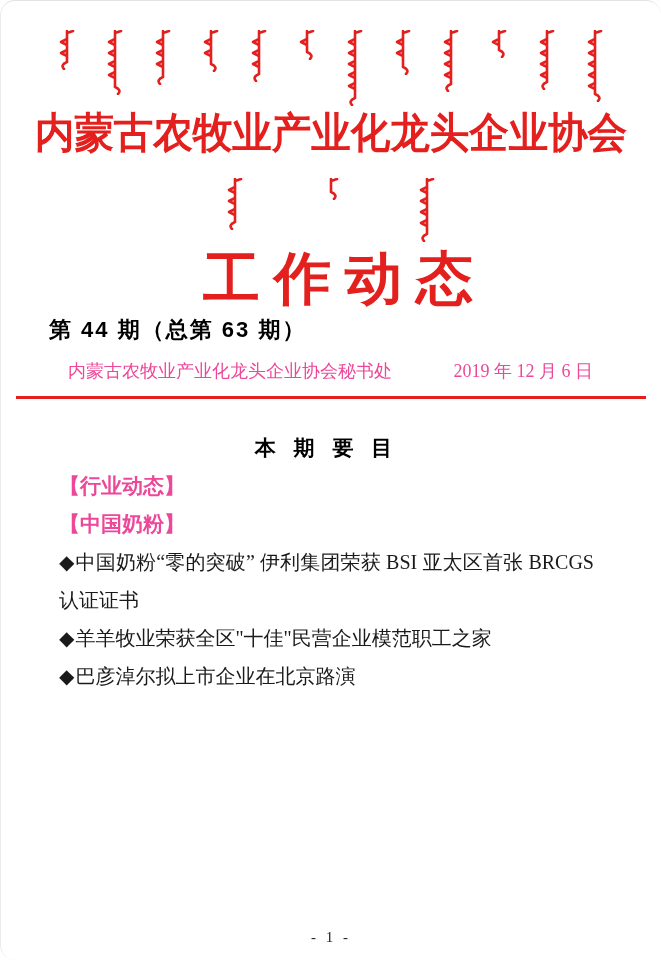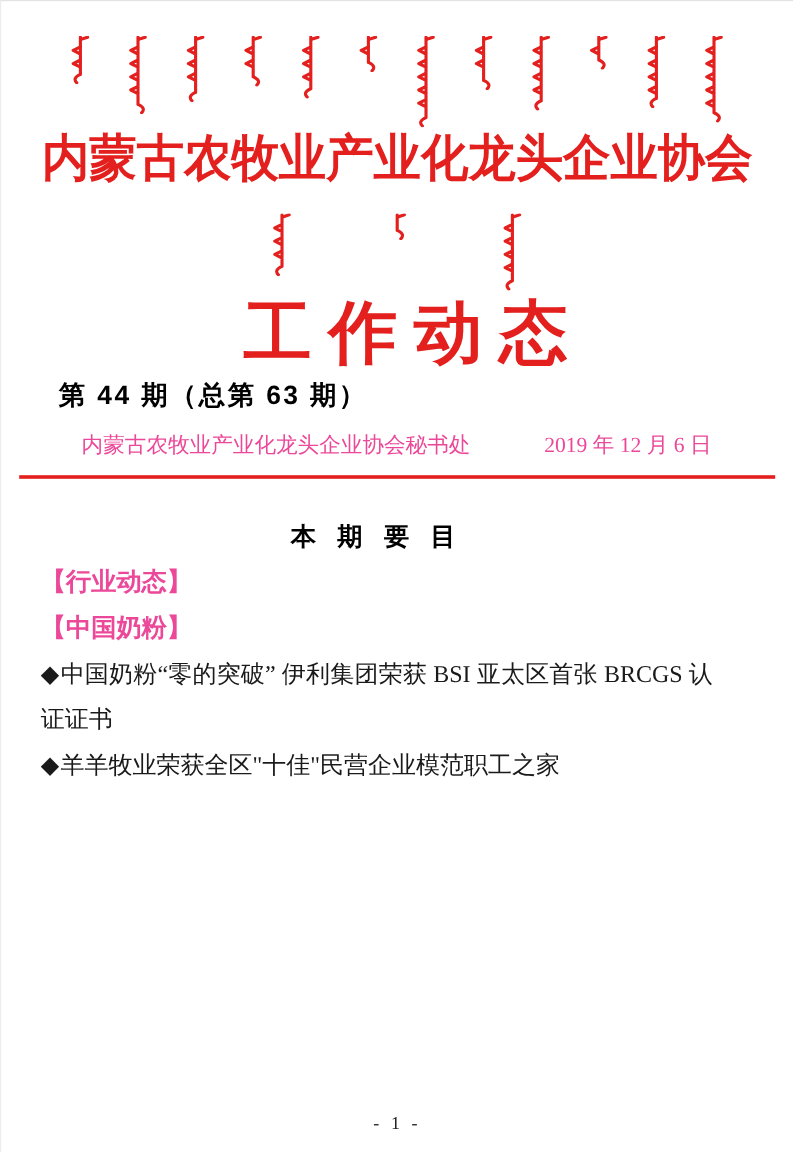--- a/index.html
+++ b/index.html
@@ -8,20 +8,21 @@
   .page {
     position: relative;
     width: 661px;
     height: 960px;
     background: #ffffff;
     overflow: hidden;
     border-top: 1px solid #e3e3e3;
     border-left: 1px solid #ececec;
     font-family: "Liberation Serif", "DejaVu Serif", serif;
     color: var(--ink);
+    border-radius: 15px;
   }
   .hei   { font-family: "Liberation Sans", "DejaVu Sans", sans-serif; font-weight: bold; }
 
   
   .mongol-row {
     display: flex;
     justify-content: center;
     align-items: flex-start;
   }
   .mongol-top { margin-top: 29px; height: 76px; gap: 30px; }
@@ -67,21 +68,21 @@
     line-height: 26px;
     color: #ec4899;
   }
   .rule {
     margin: 12px 15px 0 15px;
     height: 3px;
     background: var(--accent);
   }
 
   .toc {
-    padding: 30px 67px 0 33px;
+    padding: 30px 67px 0 58px;
     line-height: 38px;
     font-size: 20px;
   }
   .toc-heading {
     text-align: center;
     font-size: 21px;
     letter-spacing: 6px;
     color: #000;
   }
   .section-header {
@@ -181,18 +182,19 @@
 
     <div class="section-header hei">【行业动态】</div>
 
 
     <div class="section-header hei">【中国奶粉】</div>
 
     <div class="toc-item"><span class="bullet">◆</span><span>中国奶粉“零的突破” 伊利集团荣获 BSI 亚太区首张 BRCGS 认证证书</span></div>
 
     <div class="toc-item"><span class="bullet">◆</span><span>羊羊牧业荣获全区"十佳"民营企业模范职工之家</span></div>
 
+    <div class="toc-item"><span class="bullet">◆</span><span>巴彦淖尔拟上市企业在北京路演</span></div>
 
   </div>
 
   <div class="footer-pagenum">- 1 -</div>
 
 </div>
 
 </body></html>

